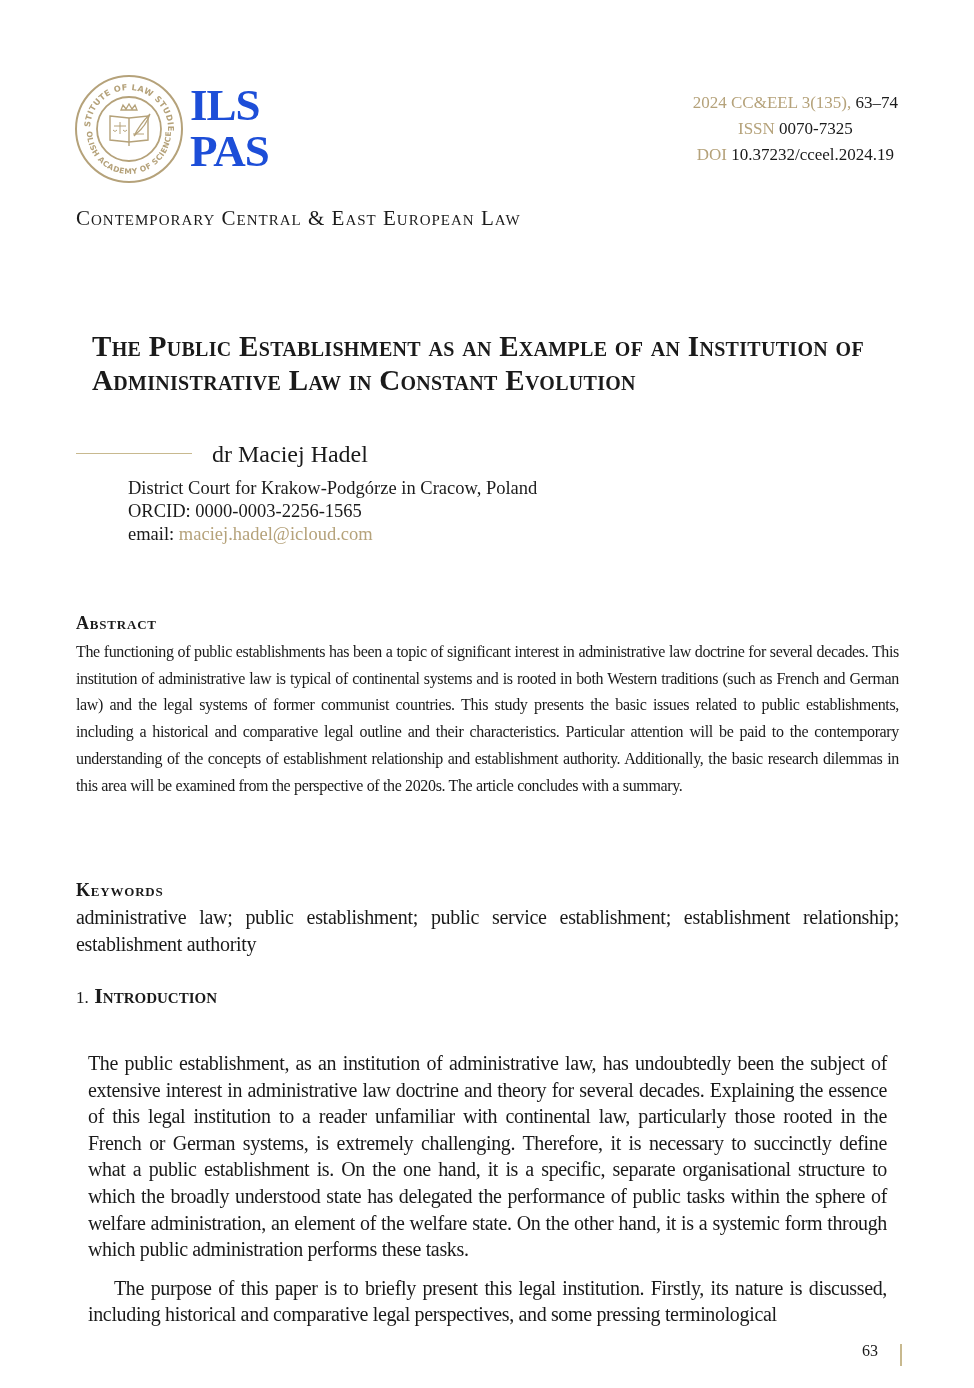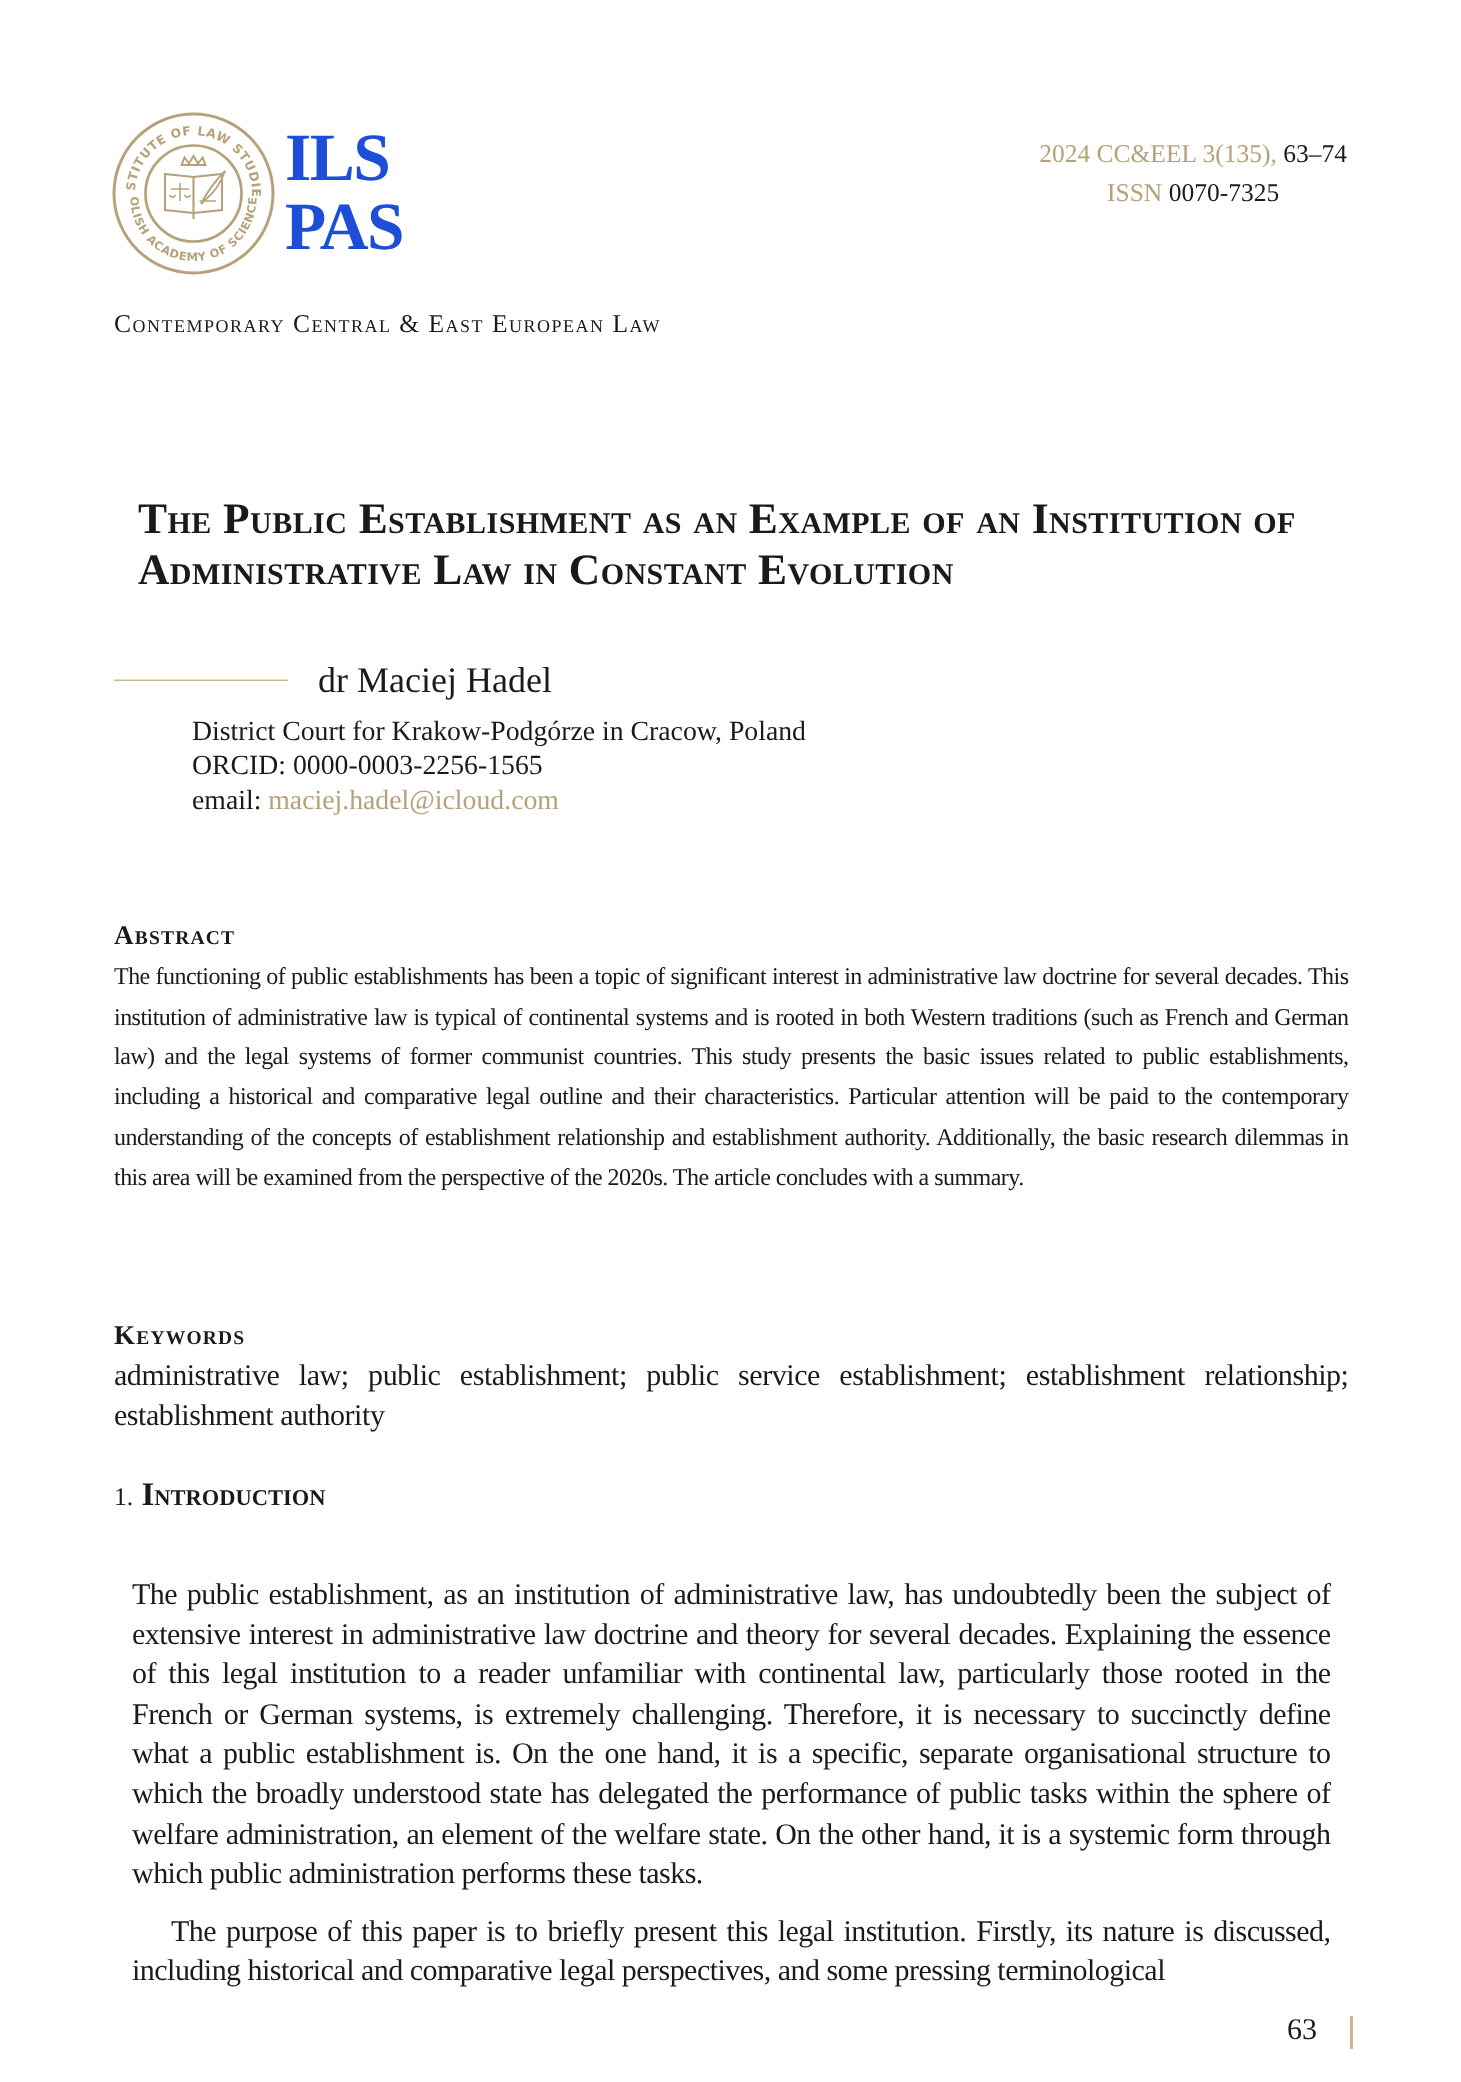--- a/index.html
+++ b/index.html
@@ -8,21 +8,21 @@
   .abs { position: absolute; }
   .gold { color: #b5a27a; }
 
   
   #seal { left: 74px; top: 74px; width: 110px; height: 110px; }
   #logo-text { left: 190px; top: 82px; font-family: Liberation Serif, serif; font-weight: bold;
                color: #1d4ed8; font-size: 45px; line-height: 46px; letter-spacing: -1px; }
 
   #citation { right: 76px; top: 90px; text-align: center; font-size: 17px; line-height: 26px; }
 
-  #journal { left: 76px; top: 206px; font-size: 17px; font-variant: small-caps; letter-spacing: 1px; }
+  #journal { left: 76px; top: 206px; font-size: 21px; font-variant: small-caps; letter-spacing: 1px; }
 
   #title { left: 76px; top: 313px; width: 800px; font-size: 29px; line-height: 34px;
            font-weight: bold; font-variant: small-caps; letter-spacing: 0.3px; }
 
   #author-rule { left: 76px; top: 453px; width: 116px; height: 1px; background: #c8b98f; }
   #author-name { left: 212px; top: 441px; font-size: 24px; }
   #affil { left: 128px; top: 477px; font-size: 18.5px; line-height: 23px; }
 
   .section-head { left: 76px; font-size: 18px; font-weight: bold; font-variant: small-caps; letter-spacing: 0.8px; }
   #abstract-head { top: 613px; }
@@ -33,21 +33,21 @@
                    text-align: justify; letter-spacing: -0.3px; }
   #intro-head { left: 76px; top: 983px; font-size: 22px; font-weight: bold; }
   #intro-head .num { font-size: 17px; font-weight: normal; font-variant: small-caps; }
   #intro-head .word { font-variant: small-caps; margin-top: 36px; }
 
   #intro-body { left: 76px; top: 1038px; width: 823px; font-size: 20px; line-height: 26.6px;
                 letter-spacing: -0.35px; }
   #intro-body p { margin: 12px; text-align: justify; }
   #intro-body p.indent { text-indent: 26px; }
 
-  #page-num { right: 96px; top: 1342px; font-size: 20px; }
+  #page-num { right: 96px; top: 1342px; font-size: 16px; }
   #page-bar { left: 900px; top: 1344px; width: 1.5px; height: 22px; background: #c8b98f; }
 </style>
 </head>
 <body>
 
 <div id="seal" class="abs">
   <svg width="110" height="110" viewBox="0 0 110 110">
     <defs>
       <path id="arcTop" d="M 16 55 A 39 39 0 0 1 94 55"></path>
       <path id="arcBot" d="M 13 58 A 42 42 0 0 0 97 58"></path>
@@ -81,20 +81,24 @@
 
 <div id="citation" class="abs">
   <div>
     <span class="gold">2024 CC&amp;EEL 3(135),</span>
     <span>63–74</span>
   </div>
   <div>
     <span class="gold">ISSN</span>
     <span>0070-7325</span>
   </div>
+  <div>
+    <span class="gold">DOI</span>
+    <span>10.37232/cceel.2024.19</span>
+  </div>
 </div>
 
 <div id="journal" class="abs">Contemporary Central &amp; East European Law</div>
 
 <h1 id="title" class="abs" style="margin:16px">The Public Establishment as an Example of an Institution of Administrative Law in Constant Evolution</h1>
 
 <div id="author-rule" class="abs"></div>
 <div id="author-name" class="abs">dr Maciej Hadel</div>
 <div id="affil" class="abs">
   <div>District Court for Krakow-Podgórze in Cracow, Poland</div>

